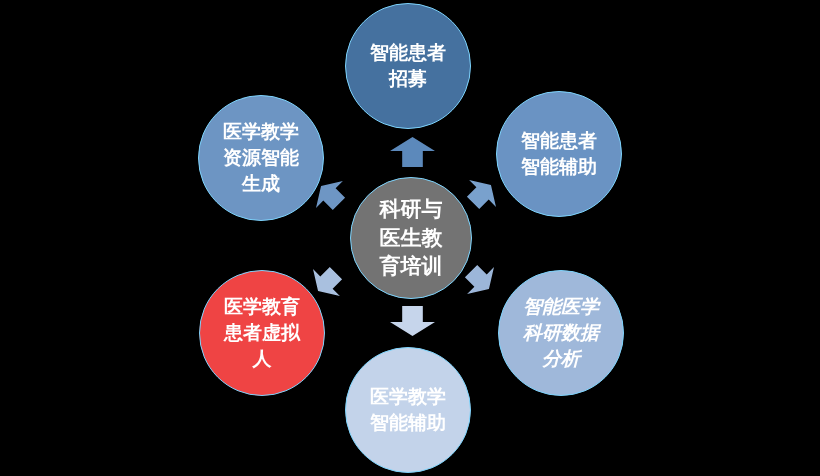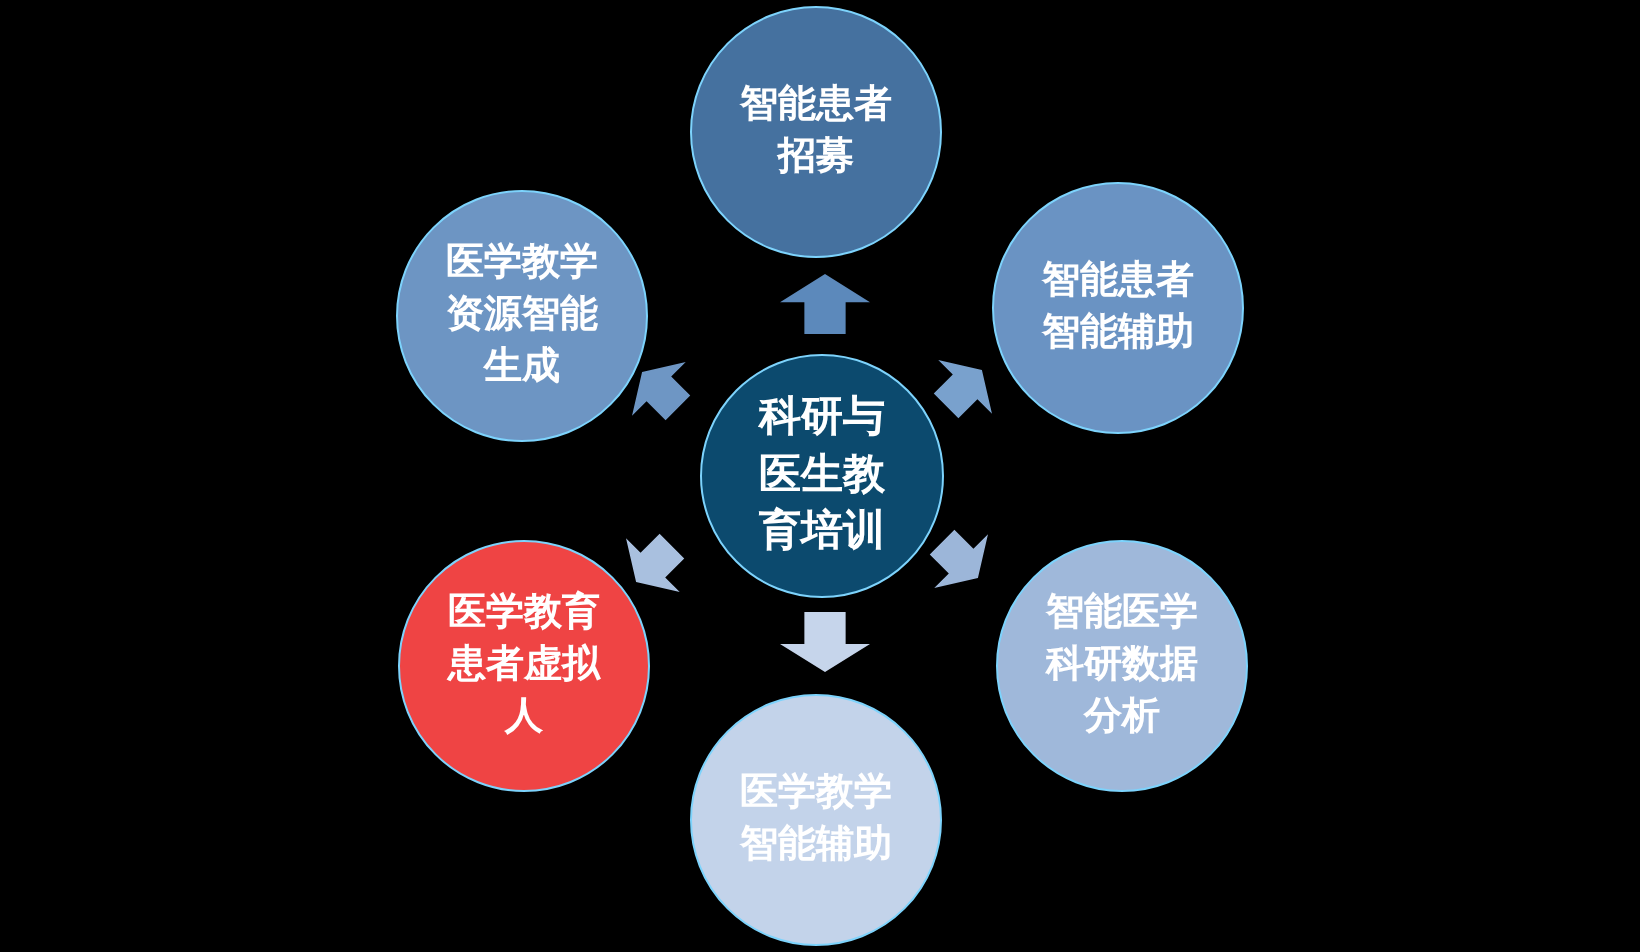--- a/index.html
+++ b/index.html
@@ -28,21 +28,21 @@
     color: #ffffff;
     font-weight: bold;
     font-size: 19px;
     line-height: 1.38;
     white-space: pre-line;
   }
   .node-center        { left: 350px; top: 177px; width: 122px; height: 122px; }
   .node-center .label { font-size: 21px; line-height: 1.35; }
   .node-top           { left: 345px; top: 3px;   width: 126px; height: 126px; }
   .node-top-right     { left: 496px; top: 91px;  width: 126px; height: 126px; }
-  .node-bottom-right  { left: 498px; top: 270px; width: 126px; height: 126px; }
+  .node-bottom-right  { left: 498px; top: 270px; width: 126px; height: 126px; font-style: italic; }
   .node-bottom        { left: 345px; top: 347px; width: 126px; height: 126px; }
   .node-bottom-left   { left: 199px; top: 270px; width: 126px; height: 126px; }
   .node-top-left      { left: 198px; top: 95px;  width: 126px; height: 126px; }
 
   .arrow {
     position: absolute;
     display: block;
   }
   .arrow-up         { left: 388px; top: 137px; width: 49px; height: 30px; transform: rotate(0deg); }
   .arrow-up-right   { left: 463px; top: 181px; width: 38px; height: 26px; transform: rotate(45deg); }
@@ -101,19 +101,19 @@
 患者虚拟
 人</span>
   </div>
 
   <div class="circle node-top-left" style="background-color: rgb(109, 149, 195);">
     <span class="label">医学教学
 资源智能
 生成</span>
   </div>
 
-  <div class="circle node-center" style="background-color: #0c4a6e;">
+  <div class="circle node-center" style="background-color: #737373;">
     <span class="label">科研与
 医生教
 育培训</span>
   </div>
 
 </div>
 
 </body></html>

